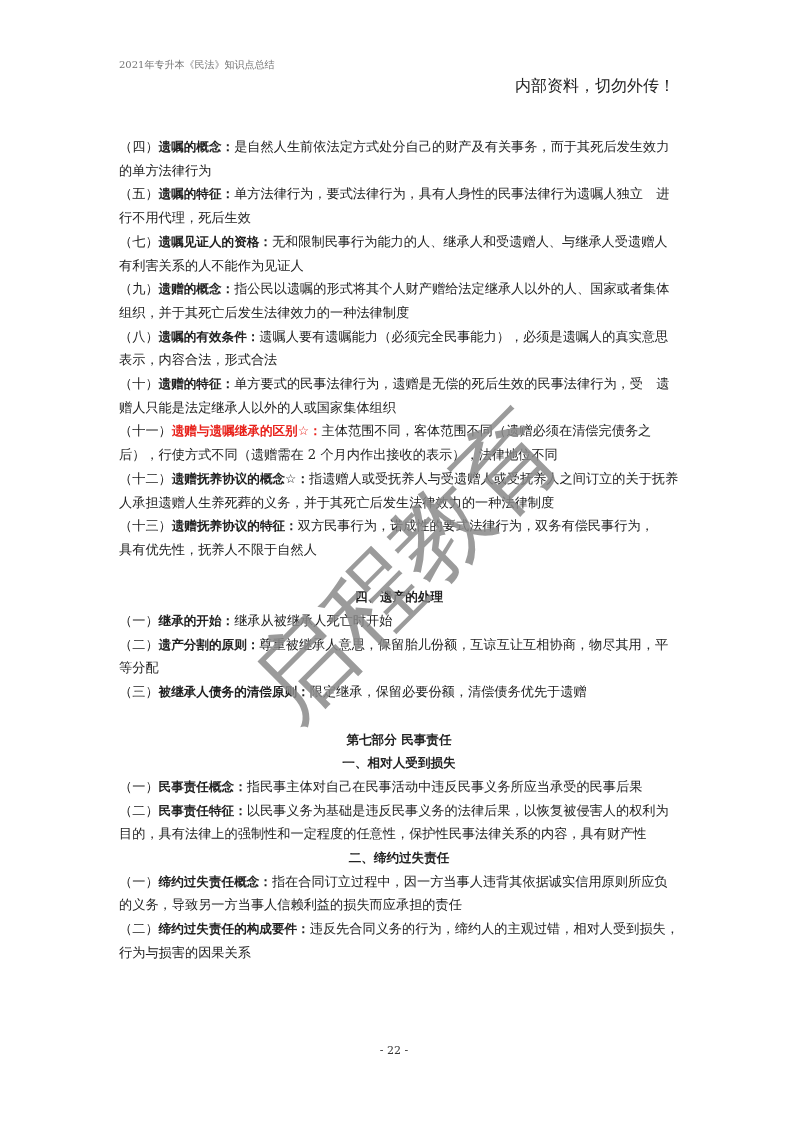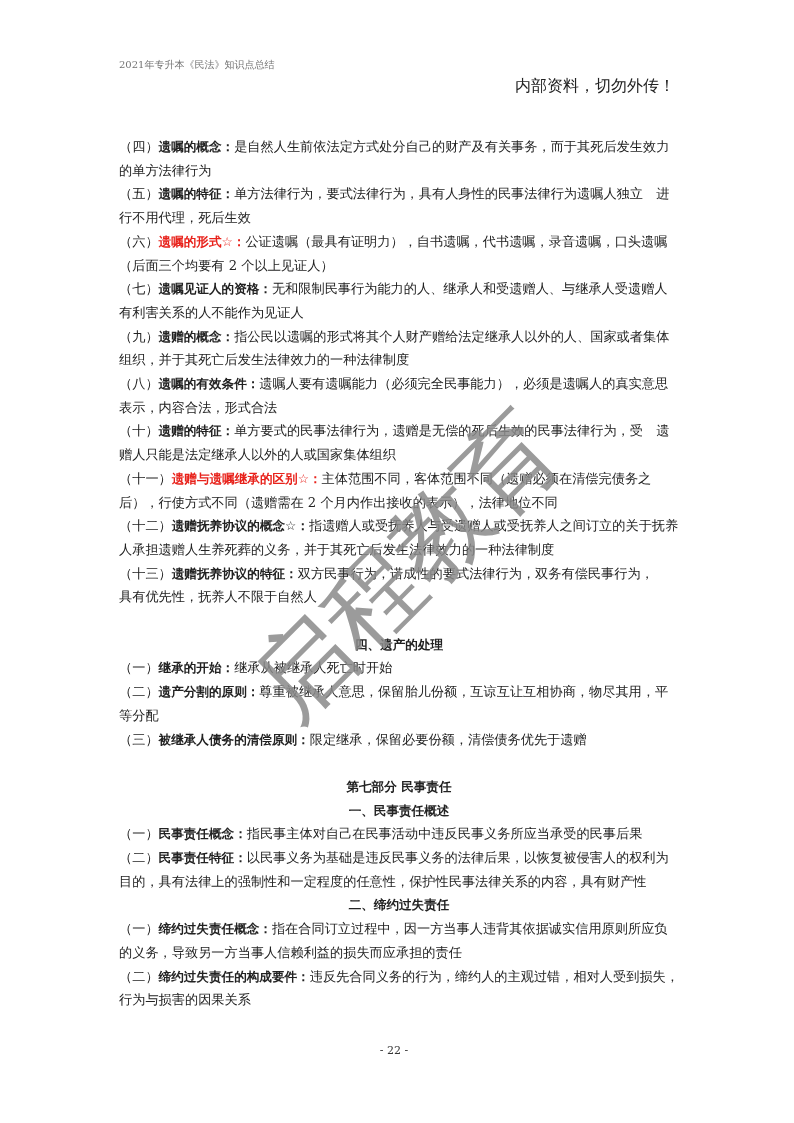--- a/index.html
+++ b/index.html
@@ -20,38 +20,37 @@
 </head>
 <body>
 
 <div class="hdr-left">2021年专升本《民法》知识点总结</div>
 <div class="hdr-right">内部资料，切勿外传！</div>
 
 <div class="content">
 
   <p class="p"><span>（四）</span><span class="b">遗嘱的概念：</span><span>是自然人生前依法定方式处分自己的财产及有关事务，而于其死后发生效力的单方法律行为</span></p>
   <p class="p"><span>（五）</span><span class="b">遗嘱的特征：</span><span>单方法律行为，要式法律行为，具有人身性的民事法律行为遗嘱人独立　进行不用代理，死后生效</span></p>
-  <p class="p"><span>（六）</span><span class="b red">遗嘱的形式☆：</span><span>公证遗嘱（最具有证明力），自书遗嘱，代书遗嘱，录音遗嘱，口头遗嘱（后面三个均要有 2 个以上见证人）</span></p>
   <p class="p"><span>（七）</span><span class="b">遗嘱见证人的资格：</span><span>无和限制民事行为能力的人、继承人和受遗赠人、与继承人受遗赠人有利害关系的人不能作为见证人</span></p>
   <p class="p"><span>（九）</span><span class="b">遗赠的概念：</span><span>指公民以遗嘱的形式将其个人财产赠给法定继承人以外的人、国家或者集体组织，并于其死亡后发生法律效力的一种法律制度</span></p>
   <p class="p"><span>（八）</span><span class="b">遗嘱的有效条件：</span><span>遗嘱人要有遗嘱能力（必须完全民事能力），必须是遗嘱人的真实意思表示，内容合法，形式合法</span></p>
   <p class="p"><span>（十）</span><span class="b">遗赠的特征：</span><span>单方要式的民事法律行为，遗赠是无偿的死后生效的民事法律行为，受　遗赠人只能是法定继承人以外的人或国家集体组织</span></p>
   <p class="p"><span>（十一）</span><span class="b red">遗赠与遗嘱继承的区别☆：</span><span>主体范围不同，客体范围不同（遗赠必须在清偿完债务之后），行使方式不同（遗赠需在 2 个月内作出接收的表示），法律地位不同</span></p>
   <p class="p"><span>（十二）</span><span class="b">遗赠抚养协议的概念☆：</span><span>指遗赠人或受抚养人与受遗赠人或受抚养人之间订立的关于抚养人承担遗赠人生养死葬的义务，并于其死亡后发生法律效力的一种法律制度</span></p>
   <p class="p"><span>（十三）</span><span class="b">遗赠抚养协议的特征：</span><span>双方民事行为，诺成性的要式法律行为，双务有偿民事行为，　具有优先性，抚养人不限于自然人</span></p>
 
   <div class="gap"></div>
   <p class="p sec">四、遗产的处理</p>
   <p class="p"><span>（一）</span><span class="b">继承的开始：</span><span>继承从被继承人死亡时开始</span></p>
   <p class="p"><span>（二）</span><span class="b">遗产分割的原则：</span><span>尊重被继承人意思，保留胎儿份额，互谅互让互相协商，物尽其用，平等分配</span></p>
   <p class="p"><span>（三）</span><span class="b">被继承人债务的清偿原则：</span><span>限定继承，保留必要份额，清偿债务优先于遗赠</span></p>
 
   <div class="gap"></div>
   <p class="p sec">第七部分  民事责任</p>
-  <p class="p sec">一、民事责任概述</p>
+  <p class="p sec">一、相对人受到损失</p>
   <p class="p"><span>（一）</span><span class="b">民事责任概念：</span><span>指民事主体对自己在民事活动中违反民事义务所应当承受的民事后果</span></p>
   <p class="p"><span>（二）</span><span class="b">民事责任特征：</span><span>以民事义务为基础是违反民事义务的法律后果，以恢复被侵害人的权利为目的，具有法律上的强制性和一定程度的任意性，保护性民事法律关系的内容，具有财产性</span></p>
   <p class="p sec">二、缔约过失责任</p>
   <p class="p"><span>（一）</span><span class="b">缔约过失责任概念：</span><span>指在合同订立过程中，因一方当事人违背其依据诚实信用原则所应负的义务，导致另一方当事人信赖利益的损失而应承担的责任</span></p>
   <p class="p"><span>（二）</span><span class="b">缔约过失责任的构成要件：</span><span>违反先合同义务的行为，缔约人的主观过错，相对人受到损失，行为与损害的因果关系</span></p>
 </div>
 
 <div class="wm">
   <svg viewBox="0 0 360 360" xmlns="http://www.w3.org/2000/svg">
     <text x="180" y="200" text-anchor="middle" font-size="96" fill="#8a8a8a" fill-opacity="0.85" font-family="DejaVu Sans, sans-serif" transform="rotate(-45 180 180)">启程教育</text>

